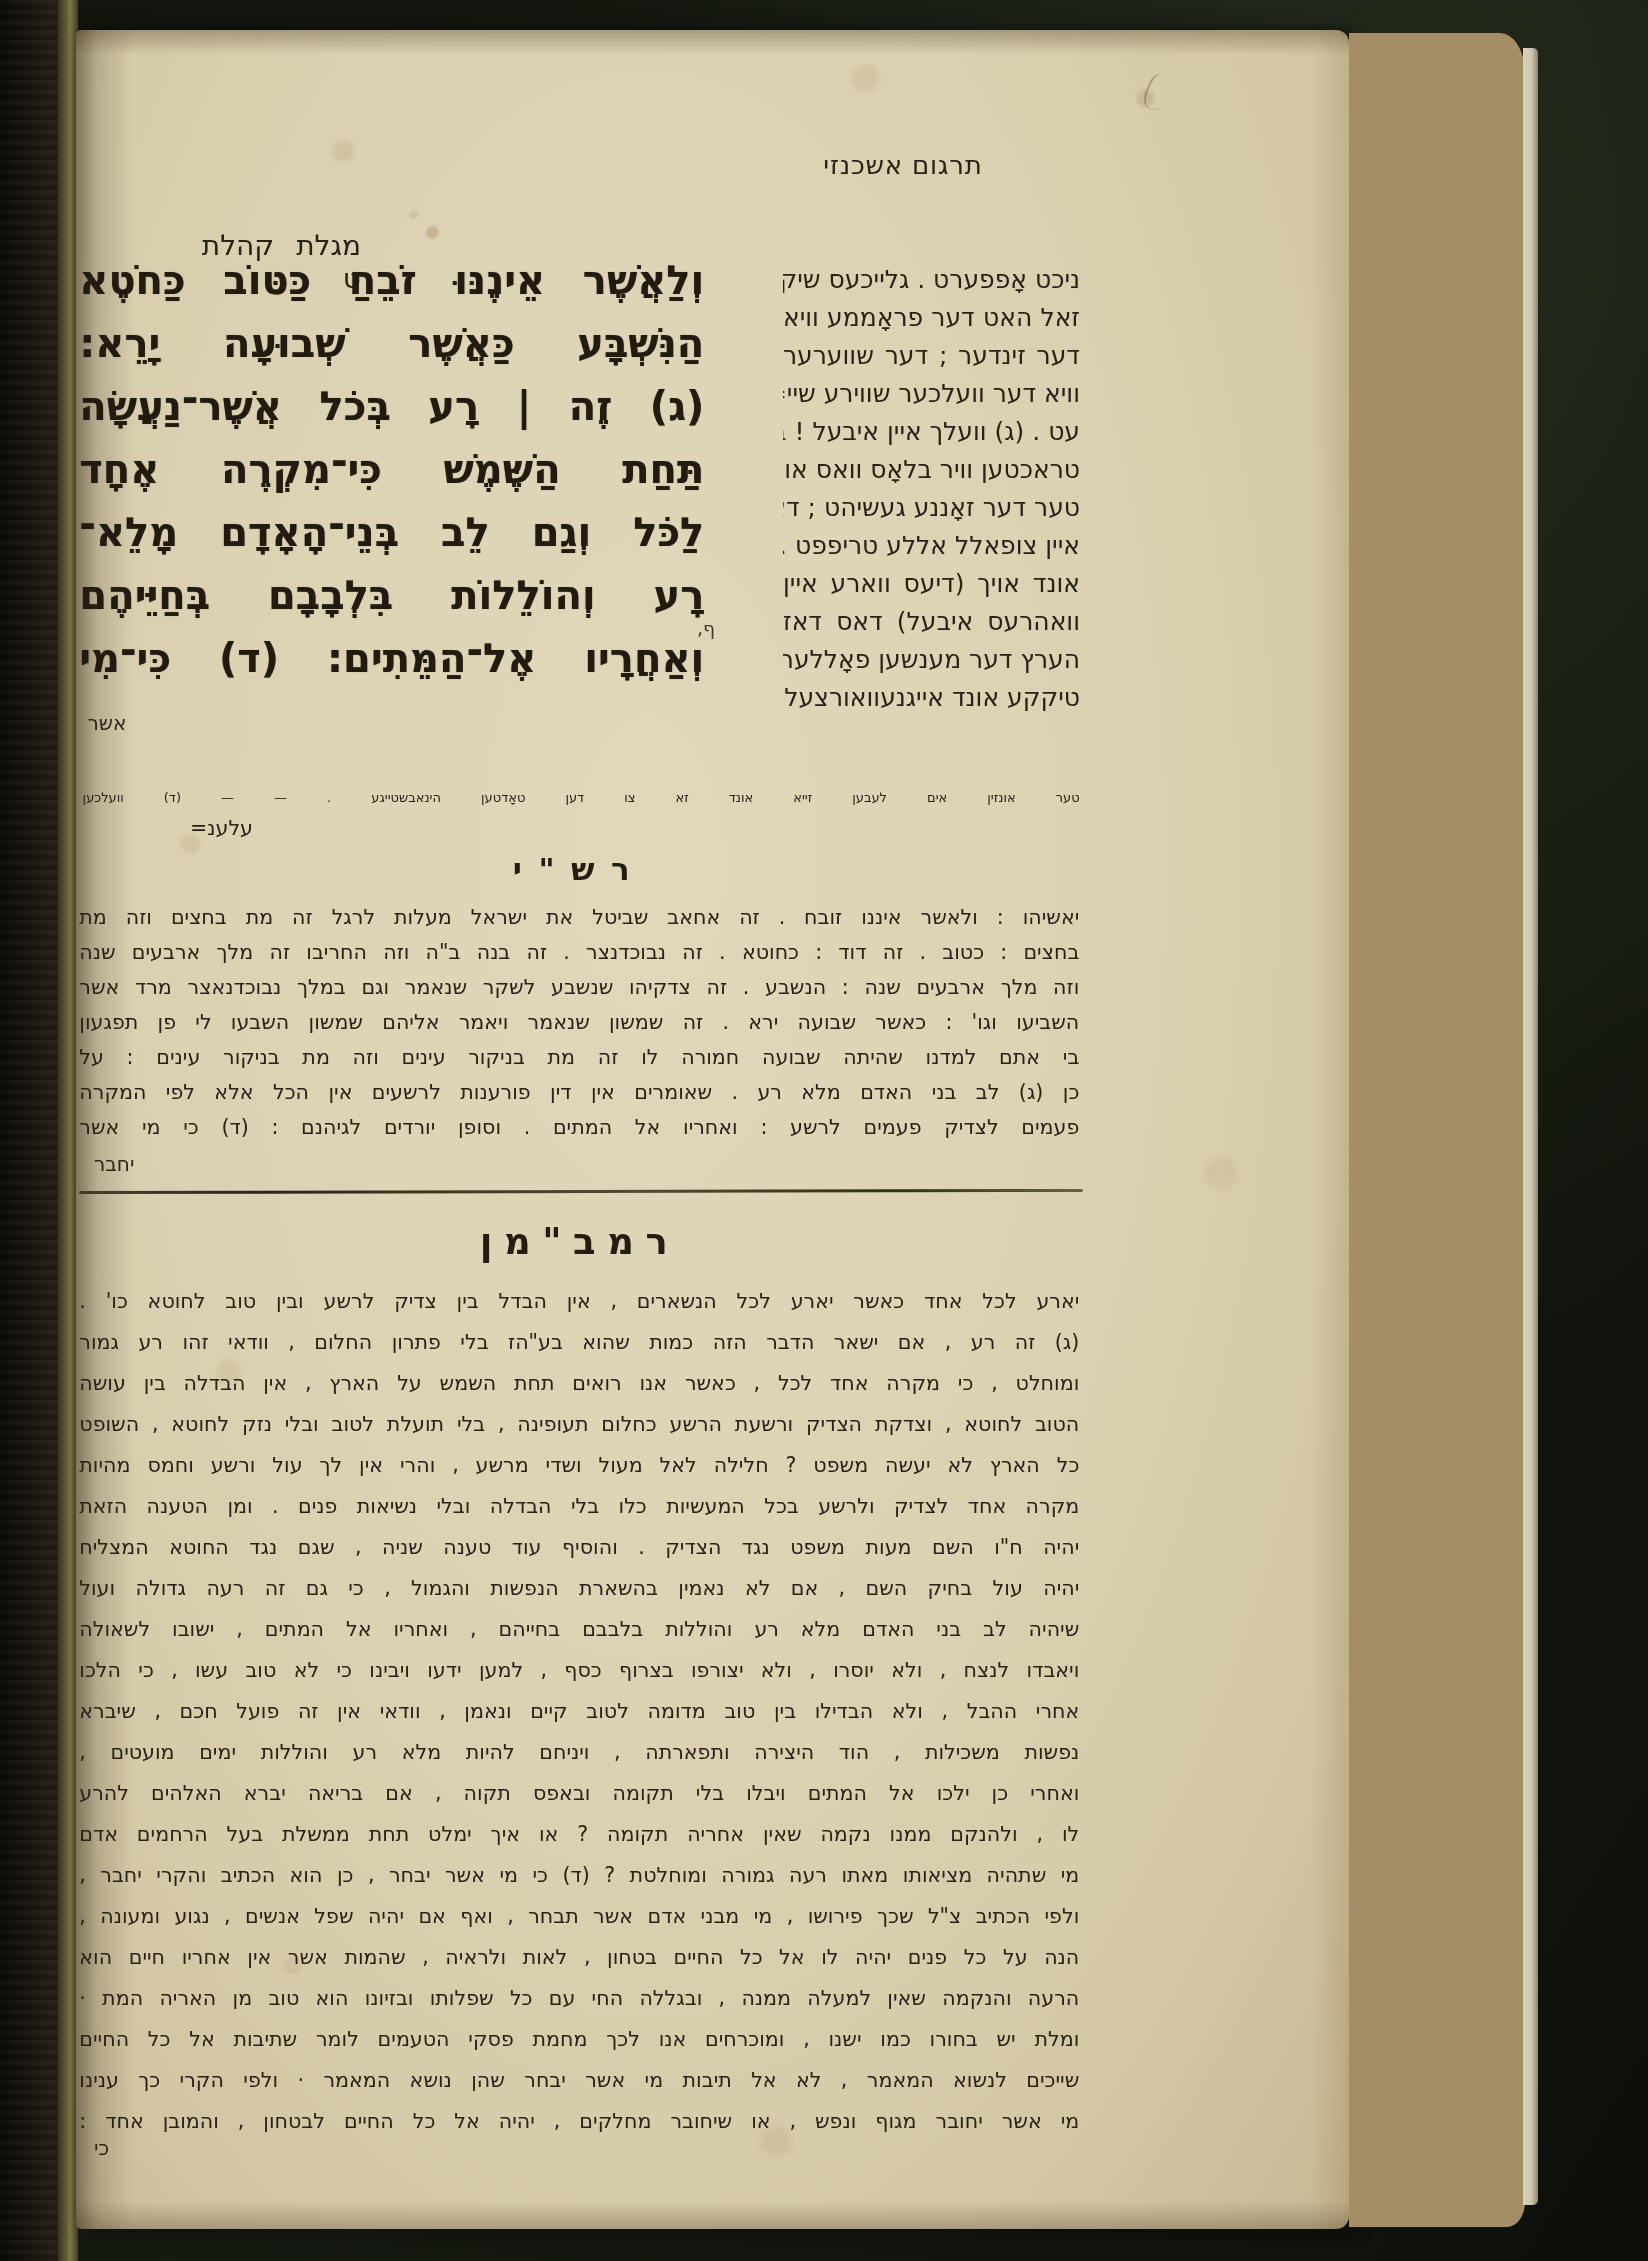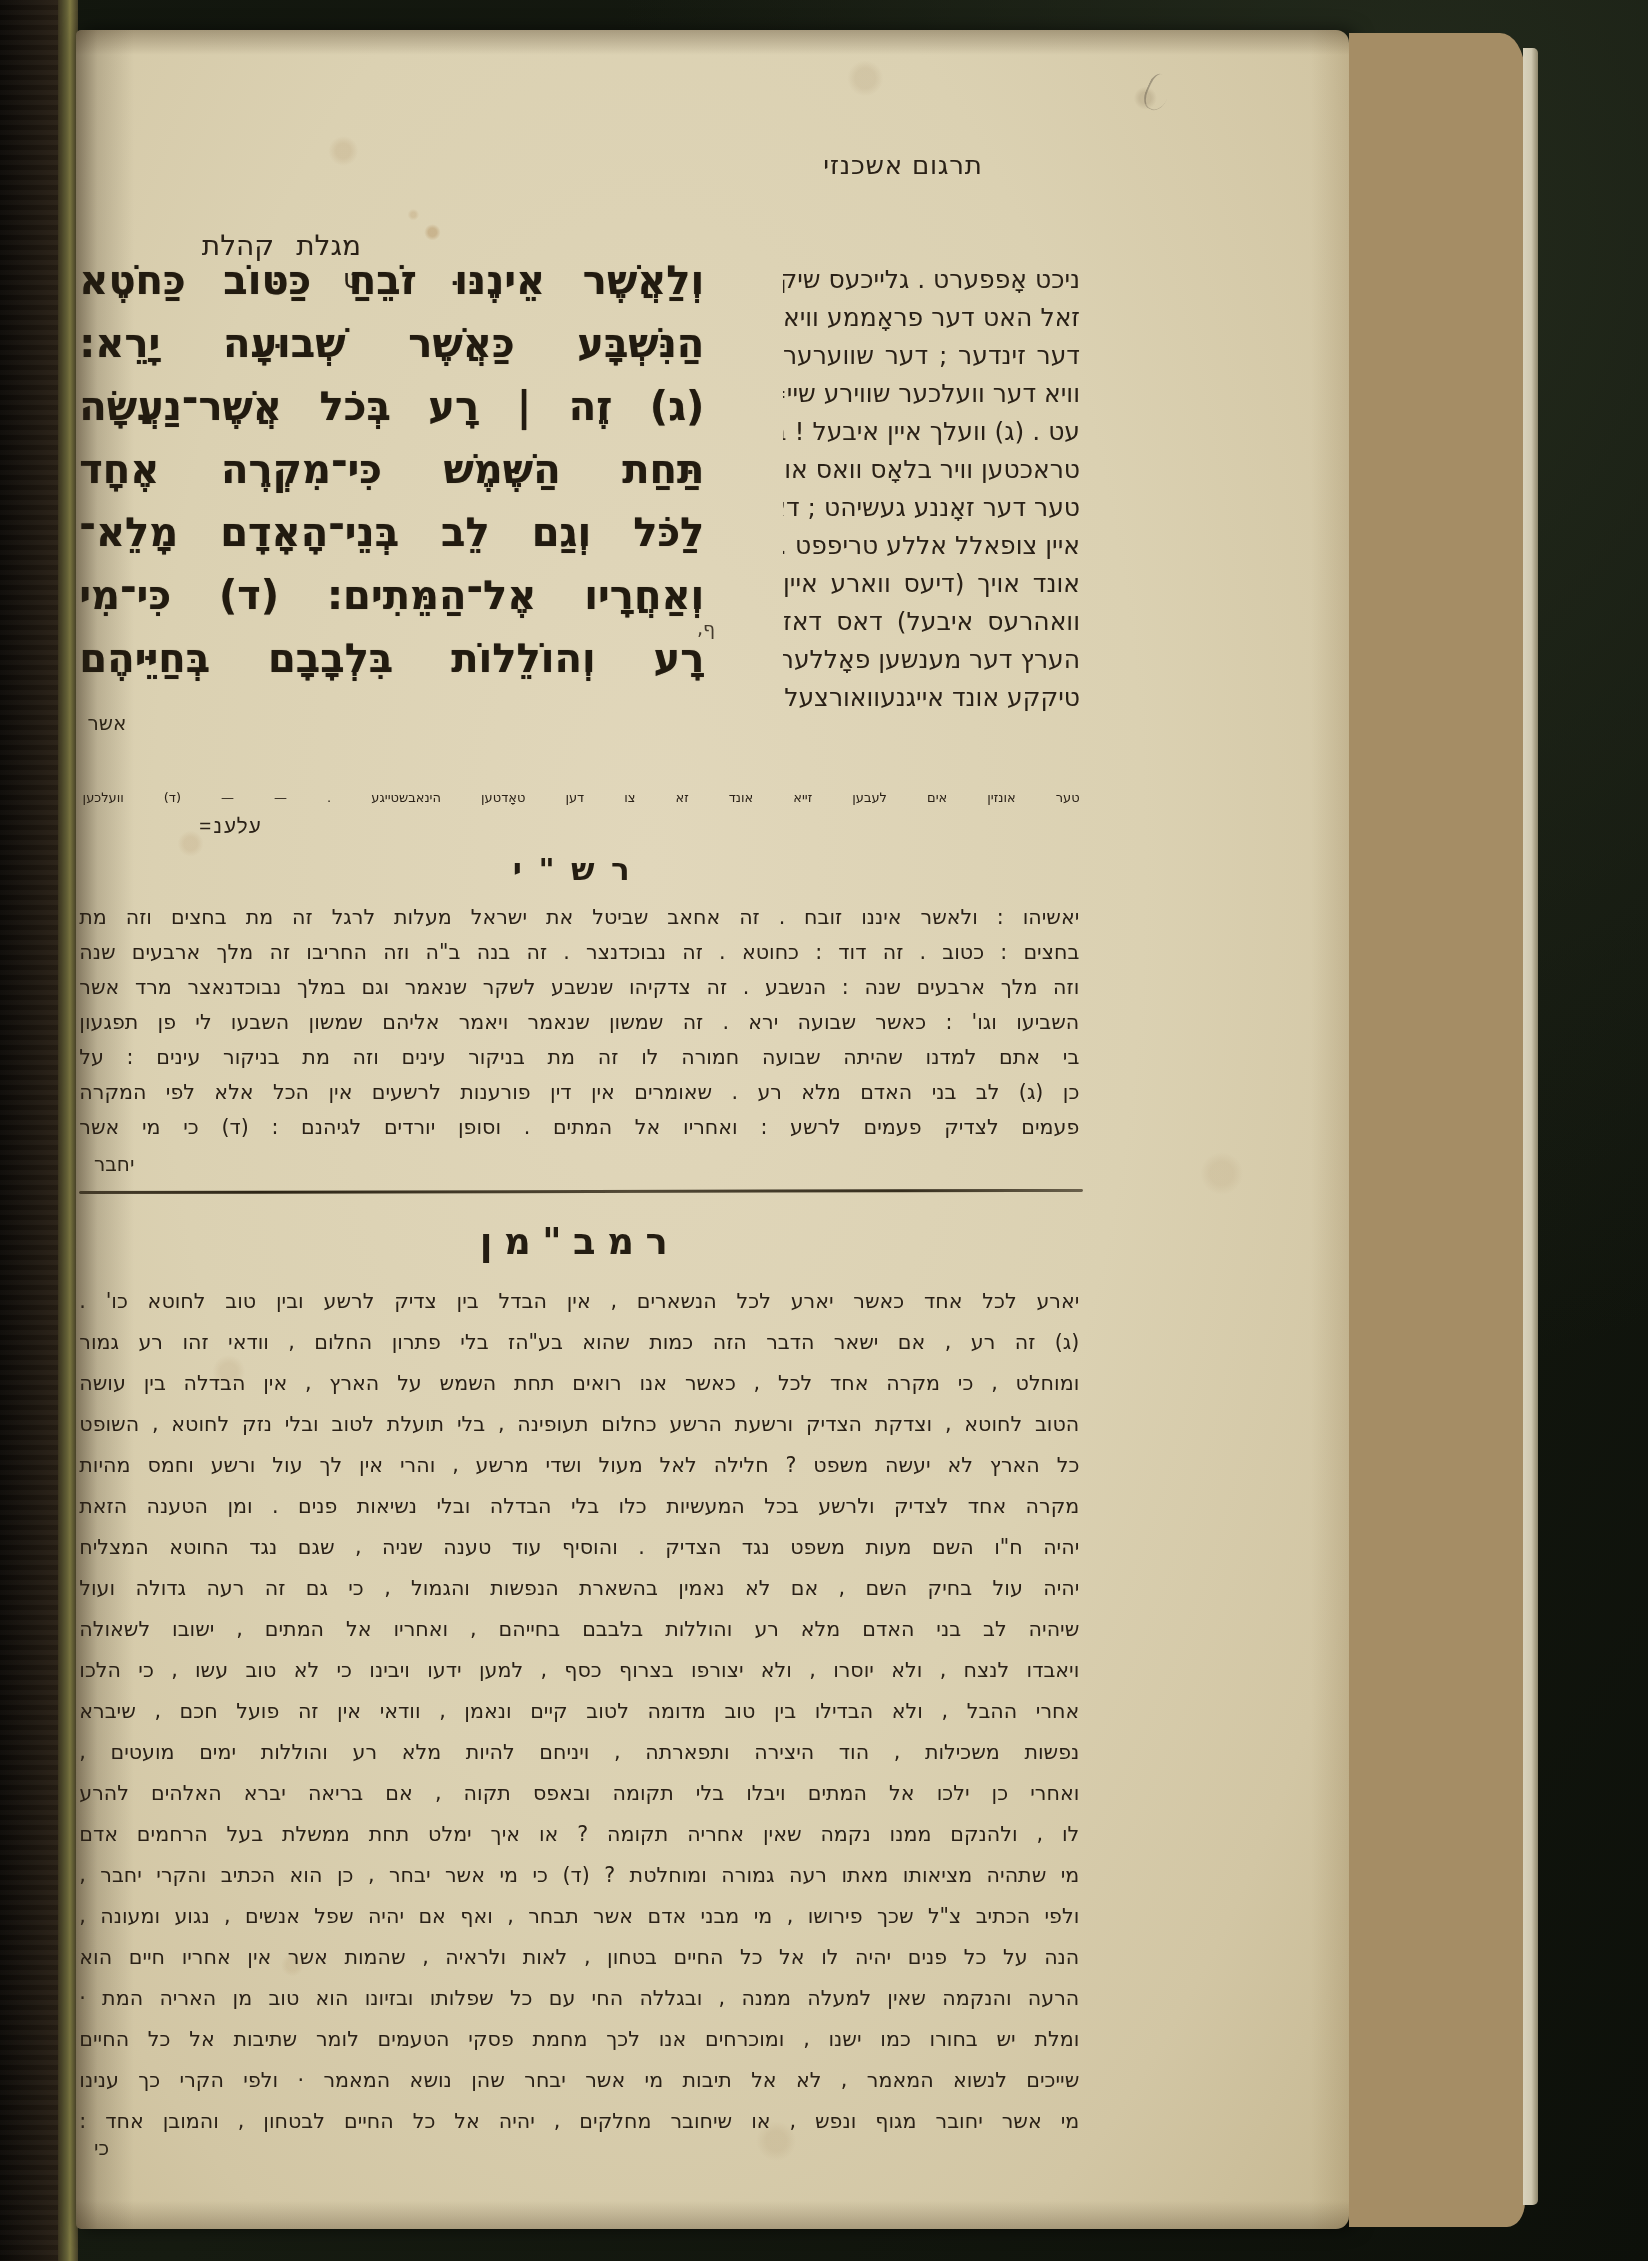--- a/index.html
+++ b/index.html
@@ -78,21 +78,21 @@
   .bible > div{height:63px;line-height:59px;}
 
   .targum-col{left:707px;top:232px;width:297px;font-size:25px;}
   .targum-col > div{height:38px;line-height:36px;}
 
   .targum-full{left:6.6px;top:752px;width:997px;font-size:13px;}
   .targum-full > div{height:33px;line-height:31px;}
 
   .catch{font-size:20px;color:#2d2518;}
   .catch-bible{left:11.5px;top:681px;}
-  .targum-cont{left:123px;top:786px;font-size:20.6px;font-family:Liberation Mono, monospace;}
+  .targum-cont{left:114px;top:786px;font-size:20.6px;}
   .catch-rashi{left:18px;top:1122px;}
   .catch-biur{left:18px;top:2106px;}
 
   .stray{left:621px;top:587px;font-size:19px;opacity:.85;}
 
   .sec-title{left:0;width:1007px;text-align:center;font-weight:bold;color:#241d12;}
   .rashi-title{top:821px;font-size:31px;letter-spacing:16.5px;}
   .biur-title{top:1190px;font-size:37px;letter-spacing:11.5px;}
 
   .rashi{left:3.3px;top:870px;width:1000px;font-size:20.6px;}
@@ -125,22 +125,22 @@
 
     <div class="txt hdr-right">תרגום אשכנזי</div>
     <div class="txt hdr-left">מגלת קהלת ט</div>
 
     <div class="txt bible just">
         <div class="bible-line">וְלַאֲשֶׁר אֵינֶנּוּ זֹבֵחַ כַּטּוֹב כַּחֹטֶא</div>
         <div class="bible-line">הַנִּשְׁבָּע כַּאֲשֶׁר שְׁבוּעָה יָרֵא:</div>
         <div class="bible-line">(ג) זֶה | רָע בְּכֹל אֲשֶׁר־נַעֲשָׂה</div>
         <div class="bible-line">תַּחַת הַשֶּׁמֶשׁ כִּי־מִקְרֶה אֶחָד</div>
         <div class="bible-line">לַכֹּל וְגַם לֵב בְּנֵי־הָאָדָם מָלֵא־</div>
+        <div class="bible-line">רָע וְהוֹלֵלוֹת בִּלְבָבָם בְּחַיֵּיהֶם</div>
         <div class="bible-line">וְאַחֲרָיו אֶל־הַמֵּתִים: (ד) כִּי־מִי</div>
-        <div class="bible-line">רָע וְהוֹלֵלוֹת בִּלְבָבָם בְּחַיֵּיהֶם</div>
       </div>
     <div class="txt catch catch-bible">אשר</div>
 
     <div class="txt targum-col just">
         <div class="targum-line">ניכט אָפפערט . גלייכעס שיק=</div>
         <div class="targum-line">זאל האט דער פראָממע וויא</div>
         <div class="targum-line">דער זינדער ; דער שווערער</div>
         <div class="targum-line">וויא דער וועלכער שווירע שיי=</div>
         <div class="targum-line">עט . (ג) וועלך איין איבעל ! בע=</div>
         <div class="targum-line">טראכטען וויר בלאָס וואס אונ=</div>

